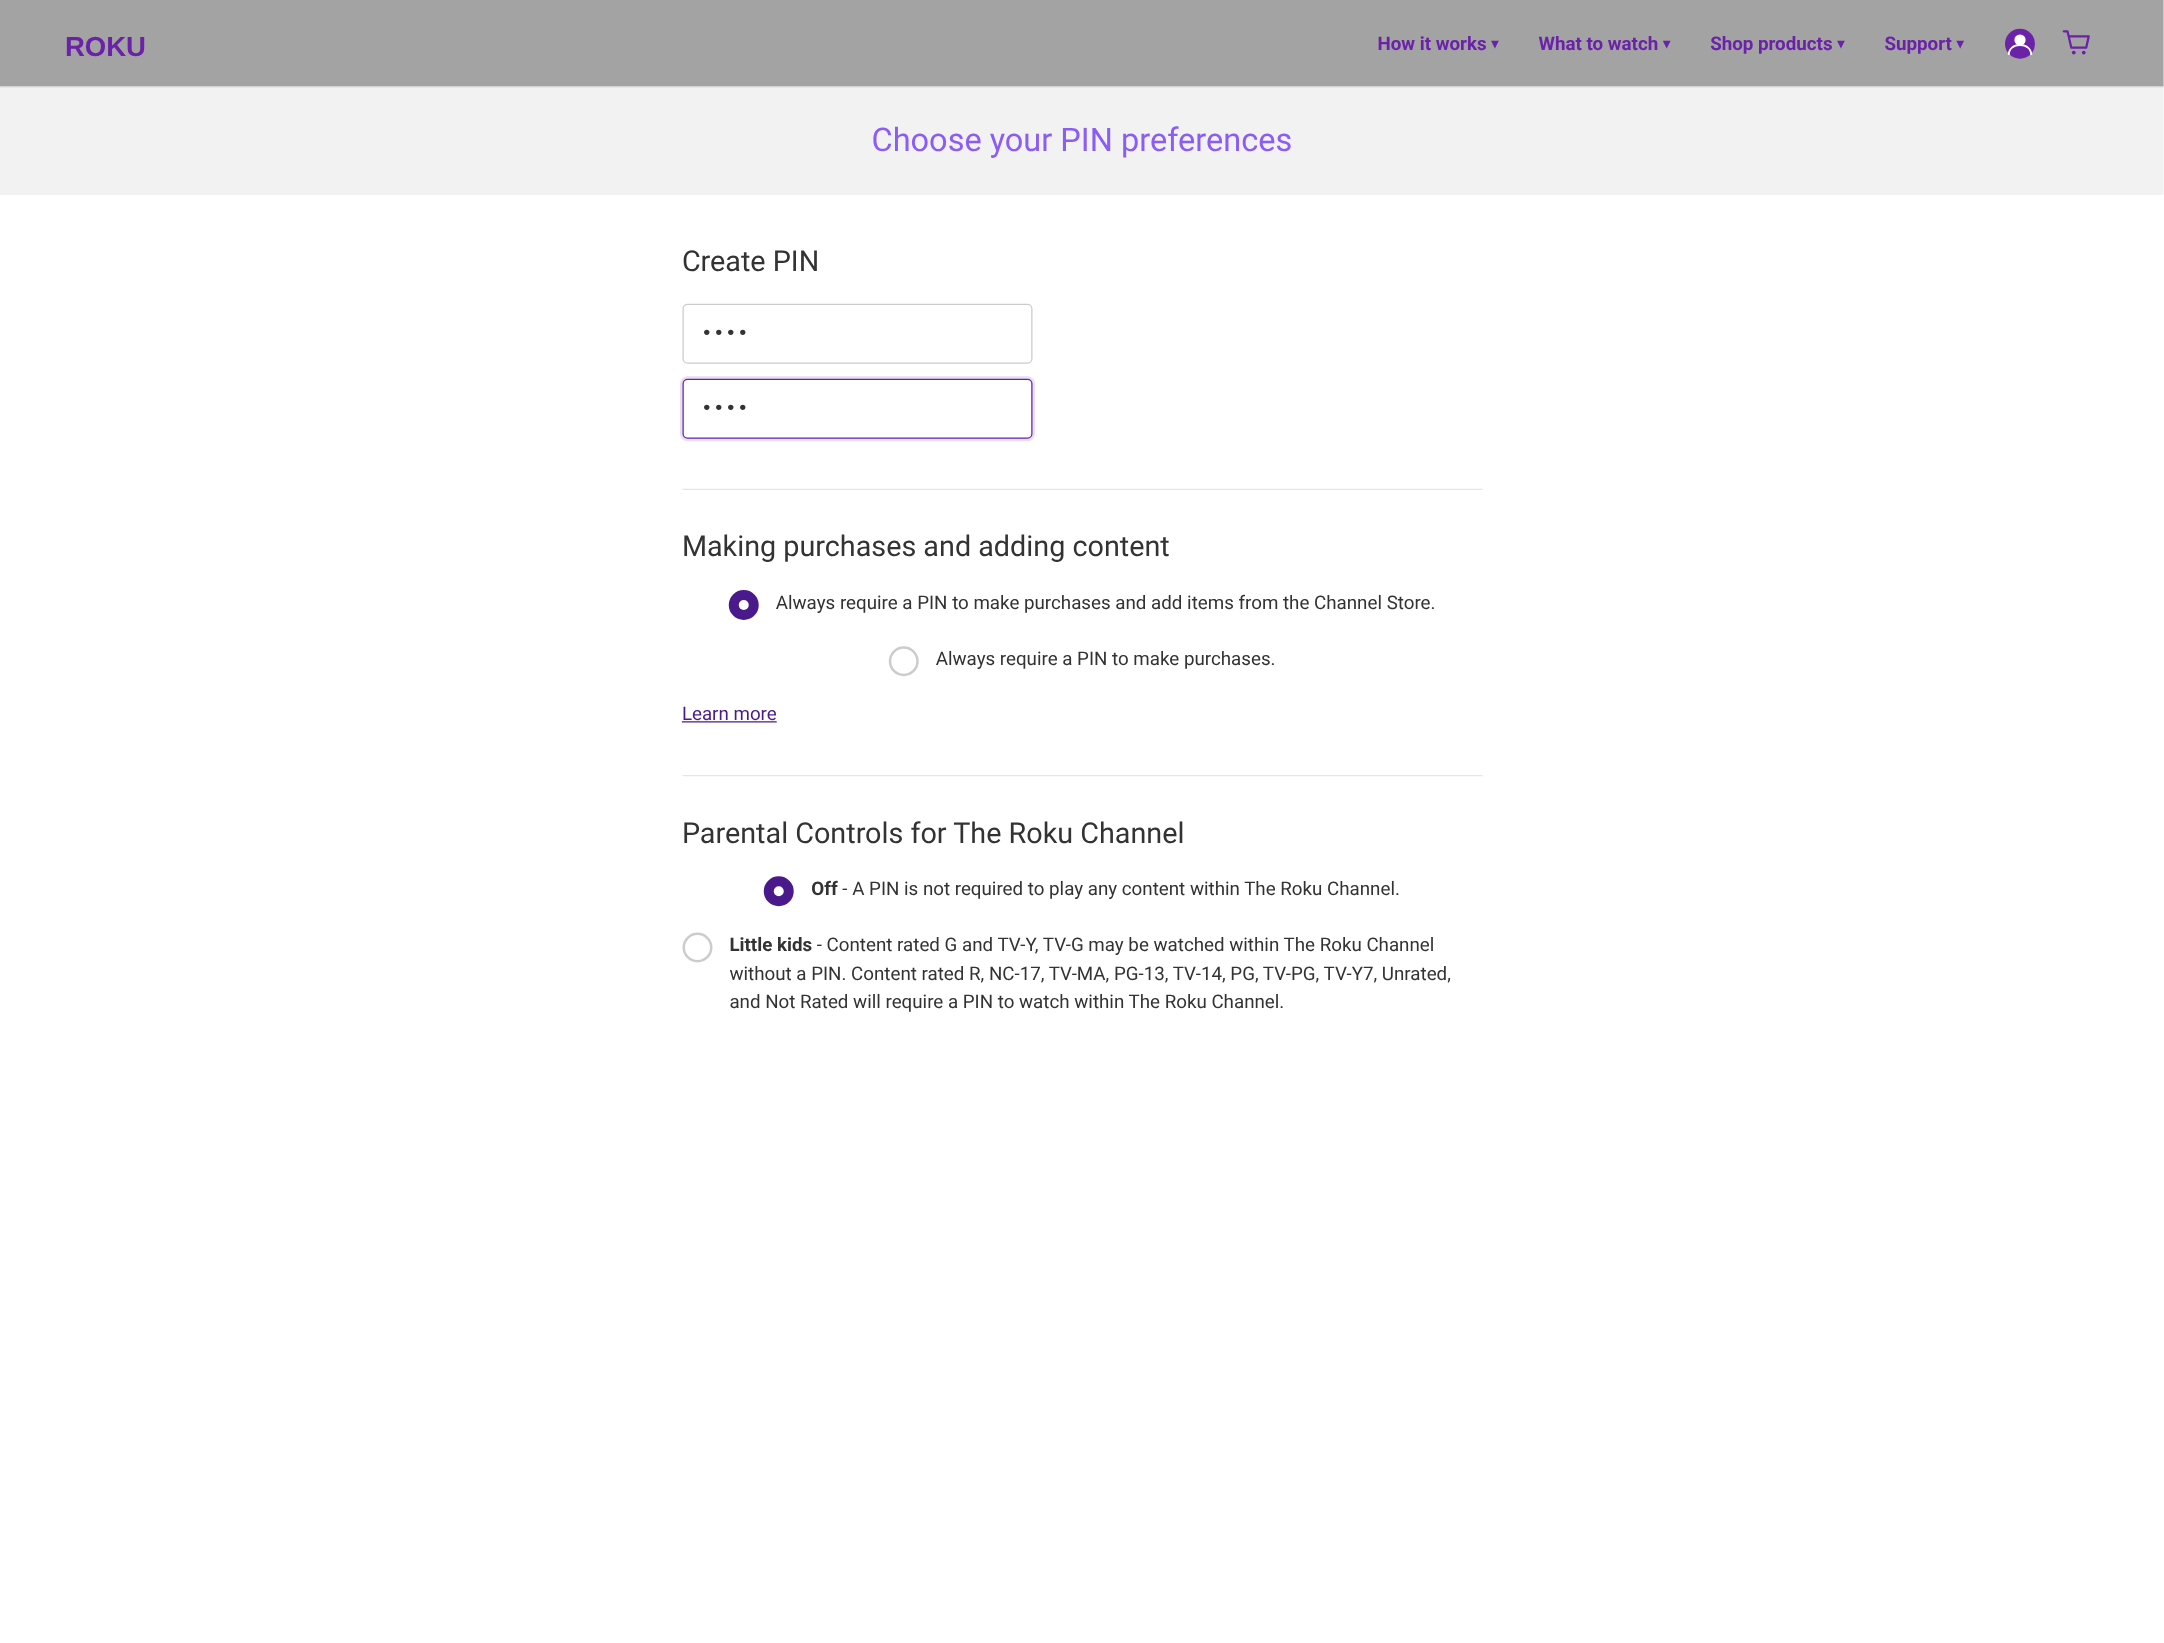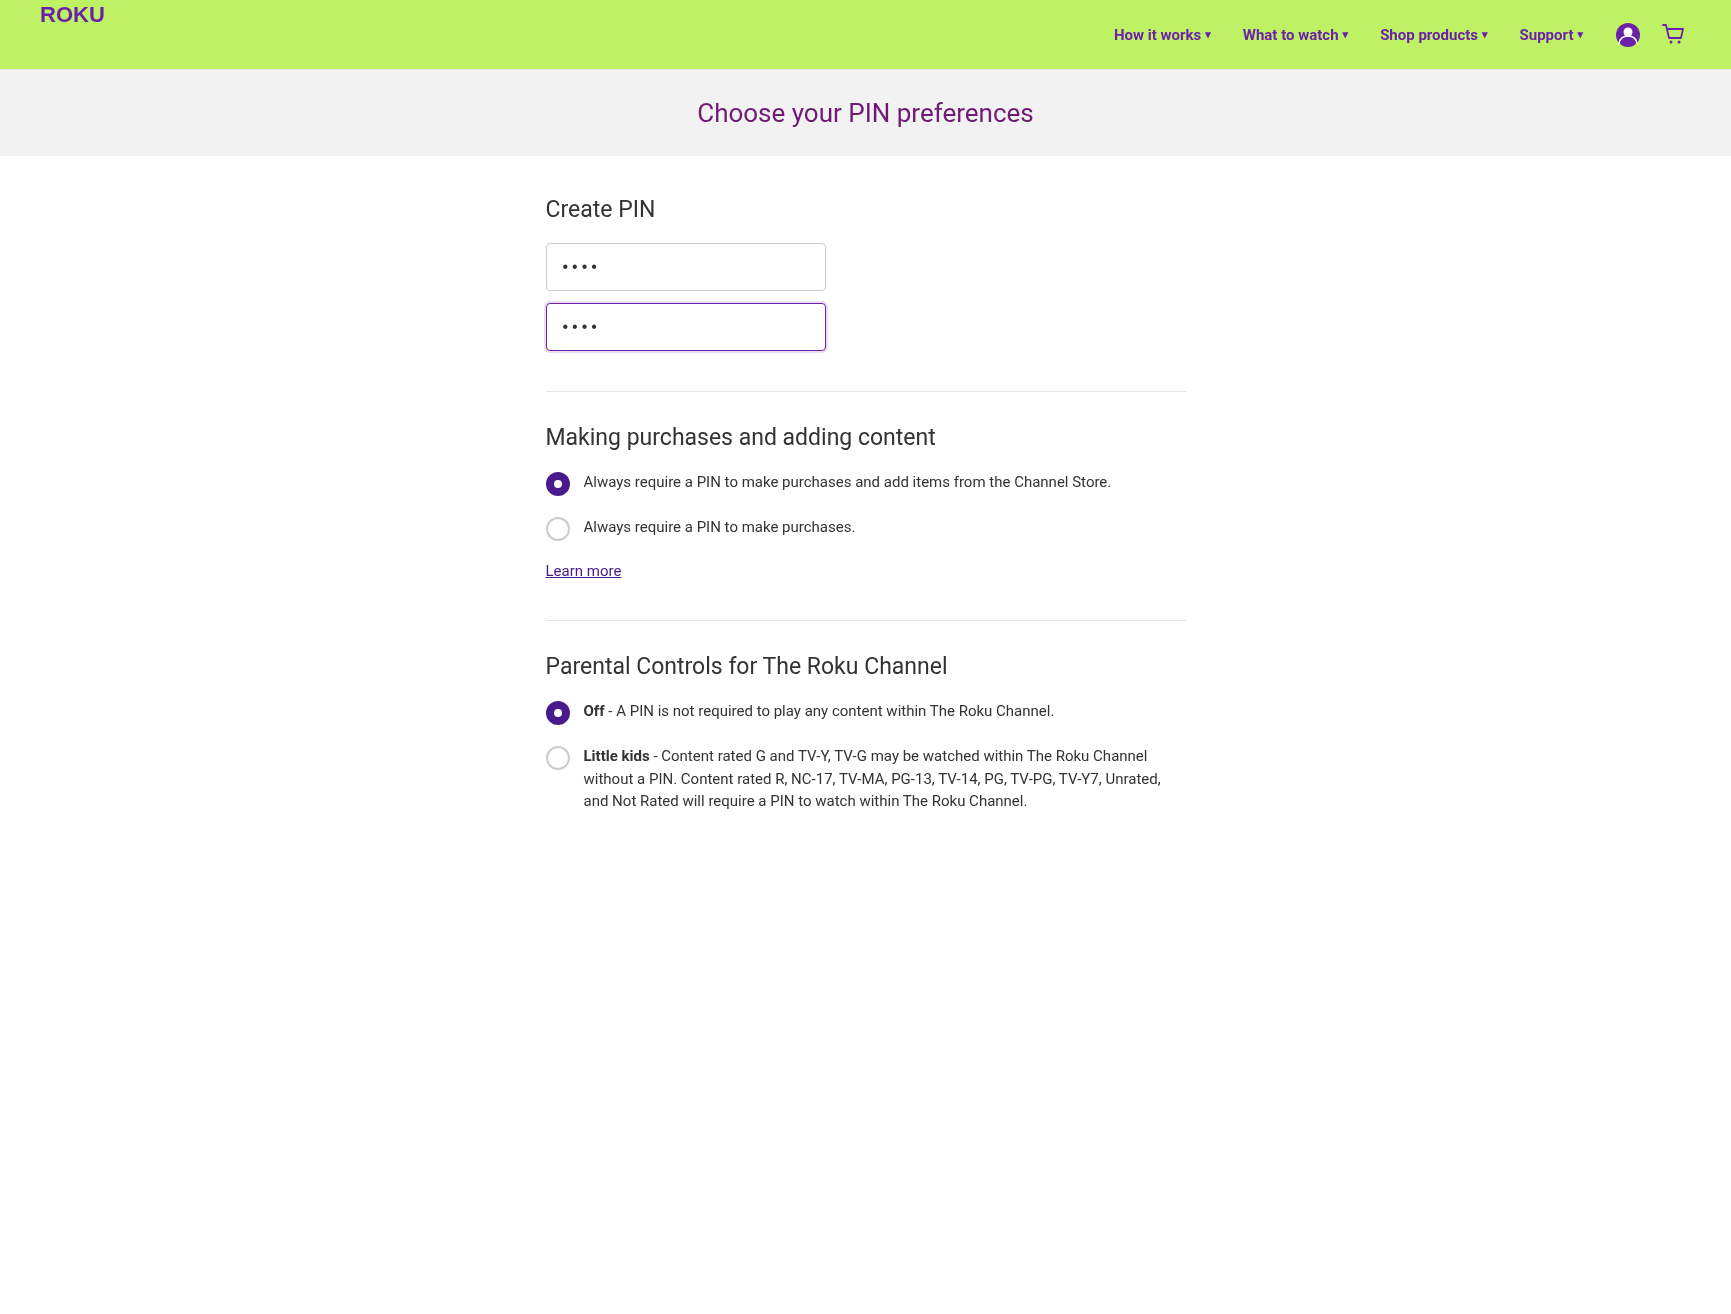--- a/index.html
+++ b/index.html
@@ -1,23 +1,24 @@
 <!DOCTYPE html>
 <html><head>
   <meta charset="utf-8">
   <style>
     * { box-sizing: border-box; margin: 0; padding: 0; }
     body { font-family: -apple-system, BlinkMacSystemFont, 'Segoe UI', Roboto, sans-serif; background: #fff; color: #333; }
 
     
     nav {
       display: flex;
-      padding: 0 40px;
+      align-items: center;
+      padding: 0 52px;
       height: 70px;
-      background: #bef264;
+      background: #a3a3a3;
       border-bottom: 1px solid #e5e5e5;
     }
     .nav-logo {
       margin-right: auto;
     }
     .nav-logo svg { display: block; }
     .nav-links {
       display: flex;
       align-items: center;
       gap: 8px;
@@ -57,21 +58,21 @@
 
     
     .page-header {
       background: #f2f2f2;
       text-align: center;
       padding: 28px 20px;
     }
     .page-header h1 {
       font-size: 26px;
       font-weight: 400;
-      color: #701a75;
+      color: #8b5cf6;
     }
 
     
     .main-content {
       max-width: 720px;
       margin: 0 auto;
       padding: 40px 40px 60px;
     }
 
     
@@ -107,20 +108,21 @@
       display: flex;
       flex-direction: column;
       gap: 20px;
       margin-bottom: 20px;
     }
     .radio-option {
       display: flex;
       align-items: flex-start;
       gap: 14px;
       cursor: pointer;
+      justify-content: center;
     }
     .radio-circle {
       width: 24px;
       height: 24px;
       border-radius: 50%;
       border: 2px solid #ccc;
       flex-shrink: 0;
       margin-top: 1px;
       display: flex;
       align-items: center;

